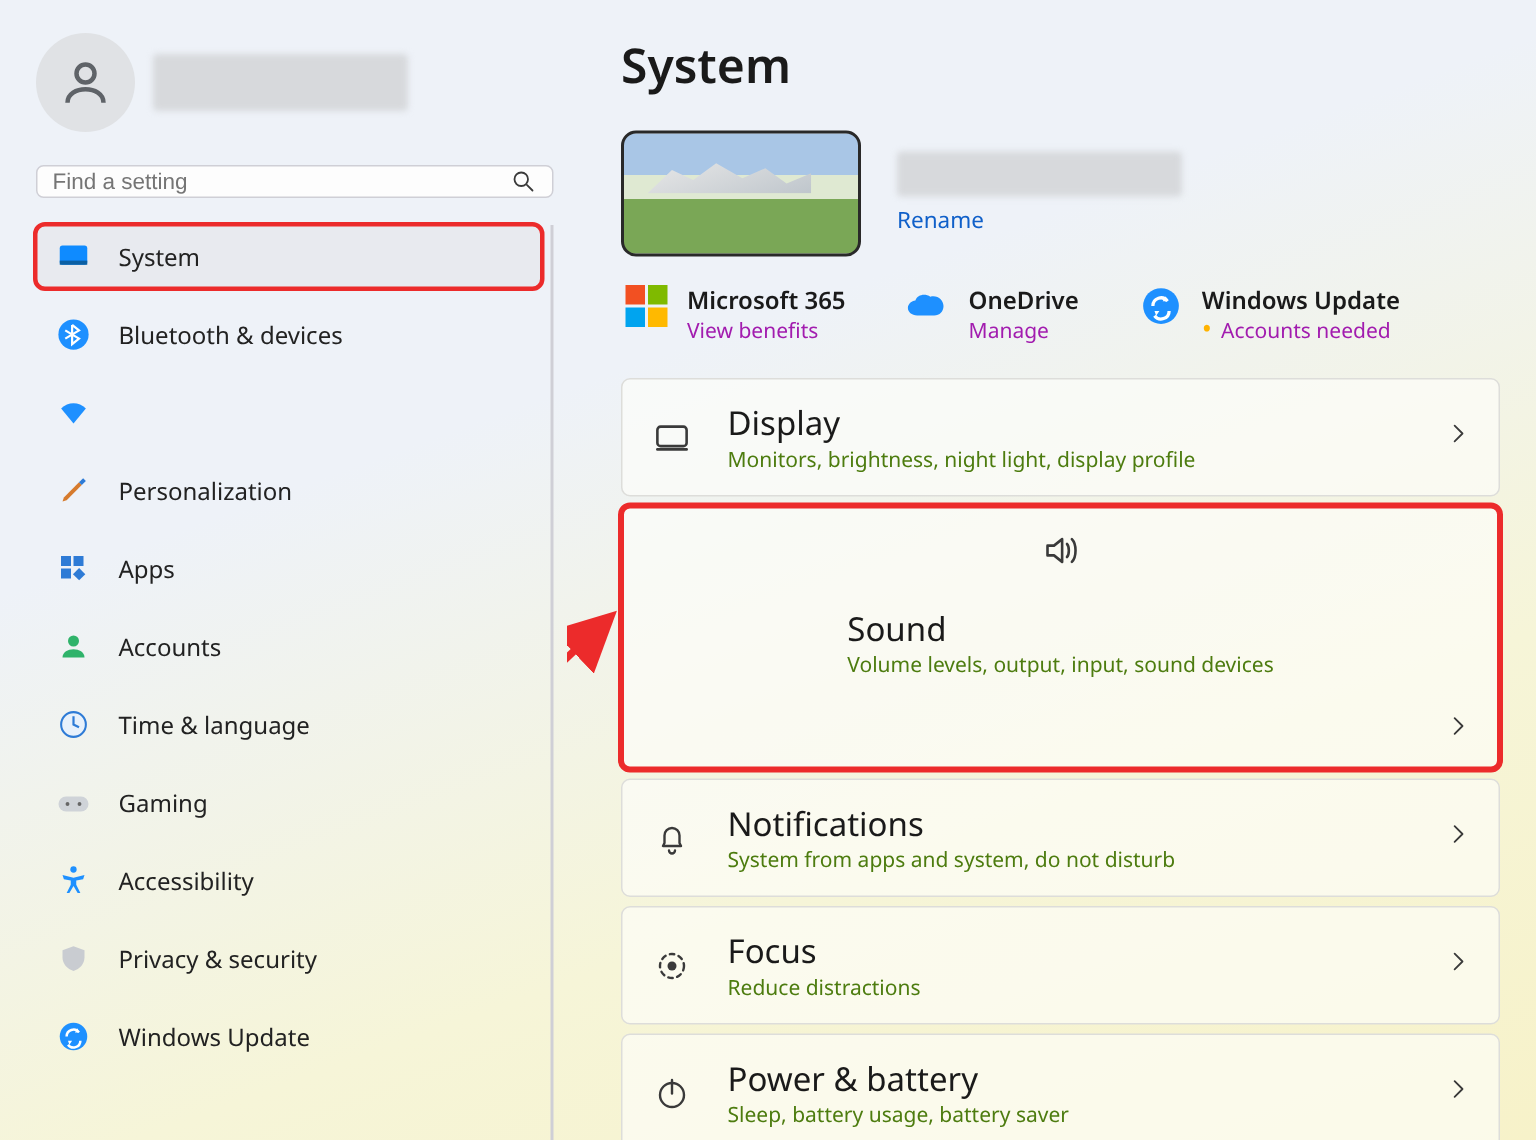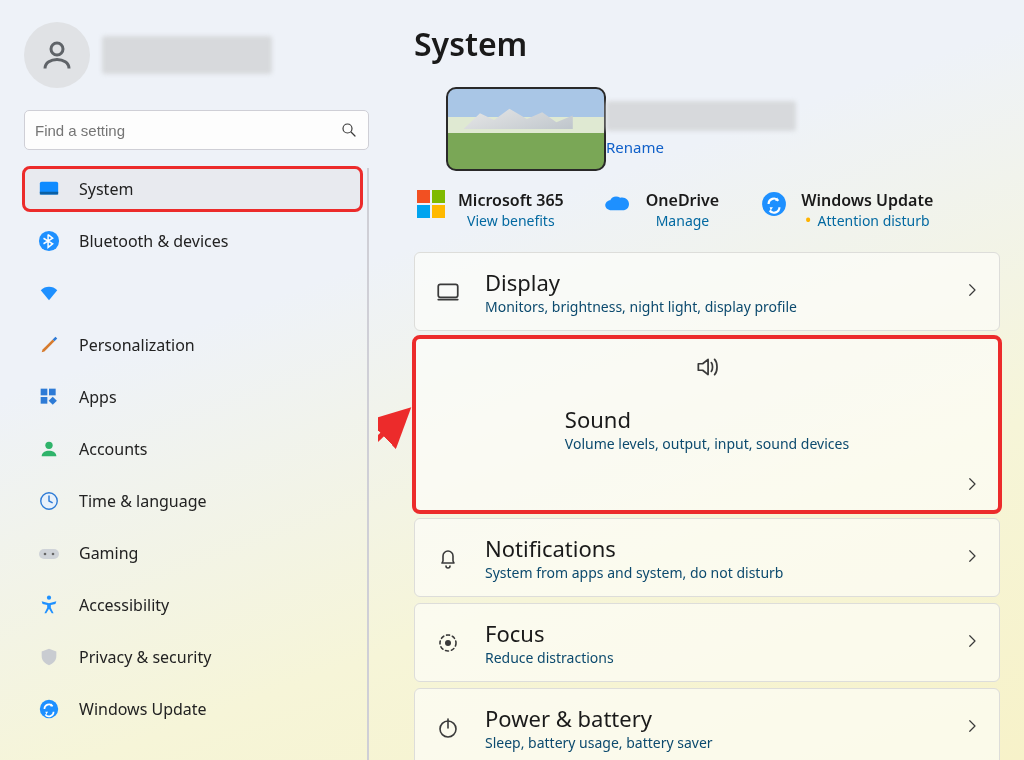--- a/index.html
+++ b/index.html
@@ -15,68 +15,68 @@
   .left { width: 378px; padding: 22px 12px 0 24px; display:flex; flex-direction:column; position:relative;}
   .profile { display:flex; align-items:center; gap:12px; margin-bottom:22px; }
   .avatar {
     width:66px; height:66px; border-radius:50%; background:#e0e2e5;
     display:flex; align-items:center; justify-content:center;
   }
   .avatar svg{width:36px;height:36px;fill:none;stroke:#5f6368;stroke-width:2;}
   .profile-name { width:170px; height:38px; background:#d7d9dc; border-radius:3px; filter:blur(2px); }
   .search {
     display:flex; align-items:center; background:#fdfdfd; border:1px solid #cfcfd6;
-    border-radius:5px; height:40px; padding:0 10px; width:345px; margin-bottom:18px;
+    border-radius:5px; height:22px; padding:0 10px; width:345px; margin-bottom:18px;
   }
   .search input {
     flex:1; border:0; outline:0; background:transparent; font-size:15px; color:#666;
   }
   .search .mag{width:18px;height:18px;}
   .nav { display:flex; flex-direction:column; gap:0; width:345px; border-right:2px solid #cfcfd6; padding-right:6px; flex:1;}
   .nav-item {
     display:flex; align-items:center; gap:18px; height:42px;
     padding:0 12px; border-radius:6px; font-size:16px; color:#222; cursor:pointer;
     border:1px solid transparent; margin-bottom:10px;
   }
   .nav-item.selected { background:#e8eaef; }
   .nav-item.highlight-red { outline:3px solid #ec2b2b; outline-offset:-1px;}
   .nav-icon { width:24px; height:24px; display:flex; align-items:center; justify-content:center; font-size:20px;}
   
   .main { flex:1; padding: 22px 24px 0 36px; position:relative; overflow:hidden;}
   .page-title { font-size:32px; font-weight:600; margin-bottom:22px; }
-  .device-row { display:flex; margin-bottom:18px;margin-left:32px;}
+  .device-row { display:flex; gap:24px; margin-bottom:18px;}
   .device-pic {
     width:160px; height:84px; border:2px solid #292929; border-radius:10px; overflow:hidden;
     background:linear-gradient(#a9c6e6 0 35%, #dfe9d2 35% 55%, #7aa756 55% 100%);
     position:relative;
   }
   .device-pic::before{ 
     content:""; position:absolute; left:10%; top:22%; width:70%; height:28%;
     background:linear-gradient(160deg,#e8e8e8,#bfc6cc);
     clip-path:polygon(0 100%,15% 30%,28% 60%,42% 10%,58% 55%,72% 25%,85% 70%,100% 40%,100% 100%);
   }
   .device-meta { display:flex; flex-direction:column; justify-content:center; gap:6px;}
   .device-name { width:190px; height:30px; background:#d7d9dc; border-radius:3px; filter:blur(2px);}
   .rename-link { color:#1060c9; font-size:15px; cursor:pointer;}
   .quick-row { display:flex; align-items:flex-start; gap:40px; margin-bottom:22px; padding-left:2px;}
   .quick { display:flex; gap:12px; align-items:flex-start;}
   .quick .qicon{width:30px;height:30px;display:flex;align-items:center;justify-content:center;}
   .quick .qtitle{font-weight:600;font-size:16px;}
-  .quick .qsub{font-size:14px;color:#0369a1;text-align:center;}
+  .quick .qsub{font-size:14px;color:#a21caf;}
   .quick .qsub.dot::before{content:"•";color:#ffb300;margin-right:6px;font-size:18px;line-height:0;}
   .cards { display:flex; flex-direction:column; gap:6px; }
   .card {
     display:flex; align-items:center; gap:22px; background:rgba(253,253,250,0.65);
     border:1px solid #ddddda; border-radius:6px; padding:14px 18px; cursor:pointer;
   }
   .card.highlight-red { outline:4px solid #ec2b2b; outline-offset:-2px;flex-direction:column;}
   .card .cicon{width:30px;height:30px;display:flex;align-items:center;justify-content:center;}
   .card .ct{display:flex;flex-direction:column;}
   .card .ctitle{font-size:22px;color:#1a1a1a;}
-  .card .csub{font-size:14px;color:#0c4a6e;}
+  .card .csub{font-size:14px;color:#4d7c0f;}
   .card .chev{margin-left:auto;color:#6a6a6a;}
   
   .arrow-anno{position:absolute; left:-42px; top:396px; pointer-events:none;}
   .arrow-anno svg{overflow:visible;}
   
   svg.stroke{stroke:#3a3a3a;stroke-width:1.6;fill:none;stroke-linecap:round;stroke-linejoin:round;}
   .ms-logo{display:grid;grid-template-columns:13px 13px;grid-template-rows:13px 13px;gap:2px;}
   .ms-logo span:nth-child(1){background:#f25022;}
   .ms-logo span:nth-child(2){background:#7fba00;}
   .ms-logo span:nth-child(3){background:#00a4ef;}
@@ -250,21 +250,21 @@
       <div class="quick">
         <div class="qicon">
           <svg viewBox="0 0 24 24" width="26" height="26">
               <circle cx="12" cy="12" r="11" fill="#1e90ff"></circle>
               <path d="M7 12a5 5 0 0 1 9-3m1 6a5 5 0 0 1-9 3" stroke="#fff" stroke-width="2" fill="none"></path>
               <path d="M15 6l1 3-3 0zM9 18l-1-3 3 0z" fill="#fff"></path>
             </svg>
         </div>
         <div>
           <div class="qtitle">Windows Update</div>
-          <div class="qsub dot">Attention disturb</div>
+          <div class="qsub dot">Accounts needed</div>
         </div>
       </div>
     </div>
 
     <div class="cards">
 
       <div class="card">
         <div class="cicon">
             <svg class="stroke" viewBox="0 0 24 24" width="26" height="26">
               <rect x="3" y="5" width="18" height="12" rx="2"></rect>

